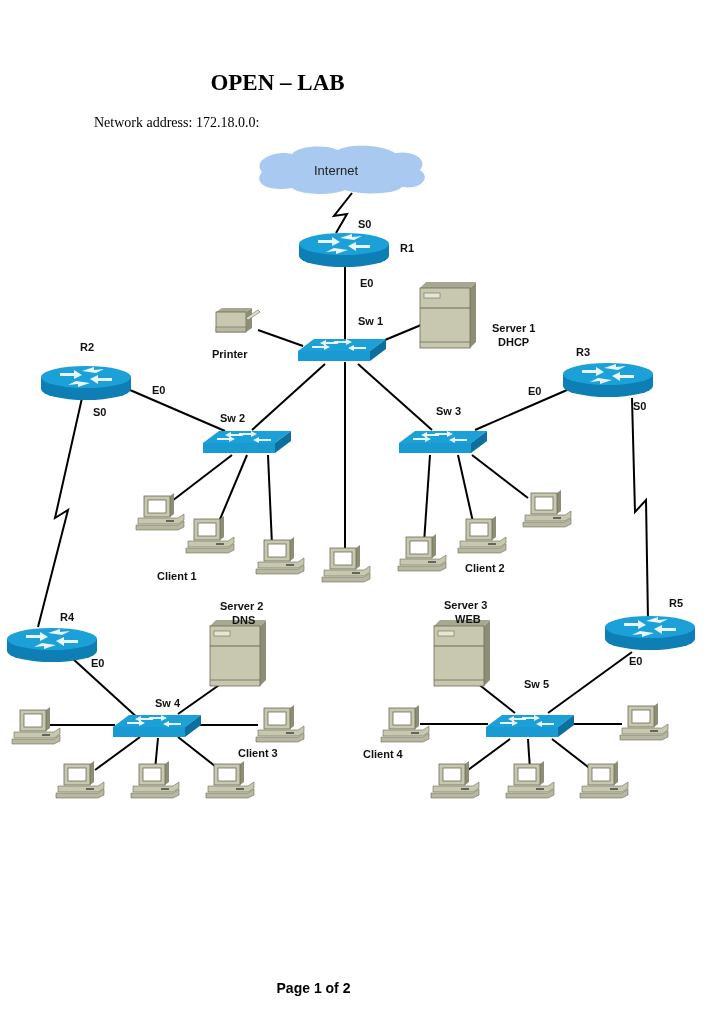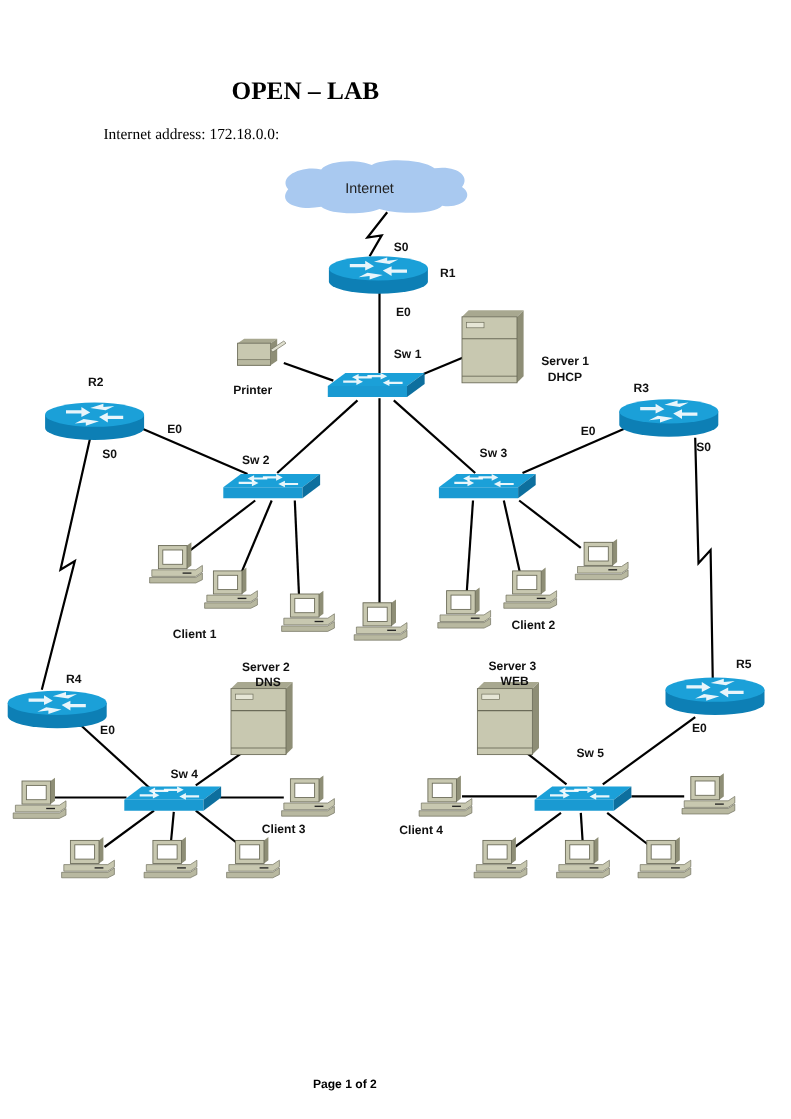--- a/index.html
+++ b/index.html
@@ -2,30 +2,30 @@
 <html><head>
 <meta charset="utf-8">
 <style>
   html, body { margin:0; padding:0; background:#ffffff; }
   body { width:719px; height:1017px; position:relative; overflow:hidden; }
   .title { position:absolute; left:0; width:555px; top:70px; text-align:center;
     font-family:"Liberation Serif", serif; font-weight:bold; font-size:23px; color:#000; }
   .netaddr { position:absolute; left:94px; top:115px; font-family:"Liberation Serif", serif; font-size:14px; color:#000; }
   .netaddr b { font-weight:normal; }
   .footer { position:absolute; left:0; width:652px; top:980px; text-align:center;
-    font-family:"Liberation Sans", sans-serif; font-weight:bold; font-size:11px; color:#000; padding-right:25px; box-sizing:border-box;}
+    font-family:"Liberation Sans", sans-serif; font-weight:bold; font-size:14px; color:#000; padding-right:25px; box-sizing:border-box;}
   svg#diagram { position:absolute; left:0; top:0; }
   .lbl { font-family:"Liberation Sans", sans-serif; font-weight:bold; font-size:11px; fill:#111; }
   .cloud-lbl { font-family:"Liberation Sans", sans-serif; font-size:13px; fill:#222; }
 </style>
 </head>
 <body>
 
 <div class="title">OPEN – LAB</div>
-<div class="netaddr"><span>Internet address: </span><b>172.18.0.0</b><span>:</span></div>
+<div class="netaddr"><span>Network address: </span><b>172.18.0.0</b><span>:</span></div>
 
 <svg id="diagram" width="719" height="1017" viewBox="0 0 719 1017">
   <defs>
 
     <g id="router">
       <path d="M-45,-4 L-45,8 A45,11 0 0 0 45,8 L45,-4 Z" fill="#0d7fb5"></path>
       <ellipse cx="0" cy="-4" rx="45" ry="11" fill="#1ba0d8"></ellipse>
       <g fill="#ffffff" opacity="0.9">
         <path d="M-26,-8 L-12,-8 L-12,-11 L-4,-6 L-12,-2 L-12,-5 L-26,-5 Z"></path>
         <path d="M26,-1 L12,-1 L12,2 L4,-3 L12,-7 L12,-4 L26,-4 Z" transform="translate(0,1)"></path>

